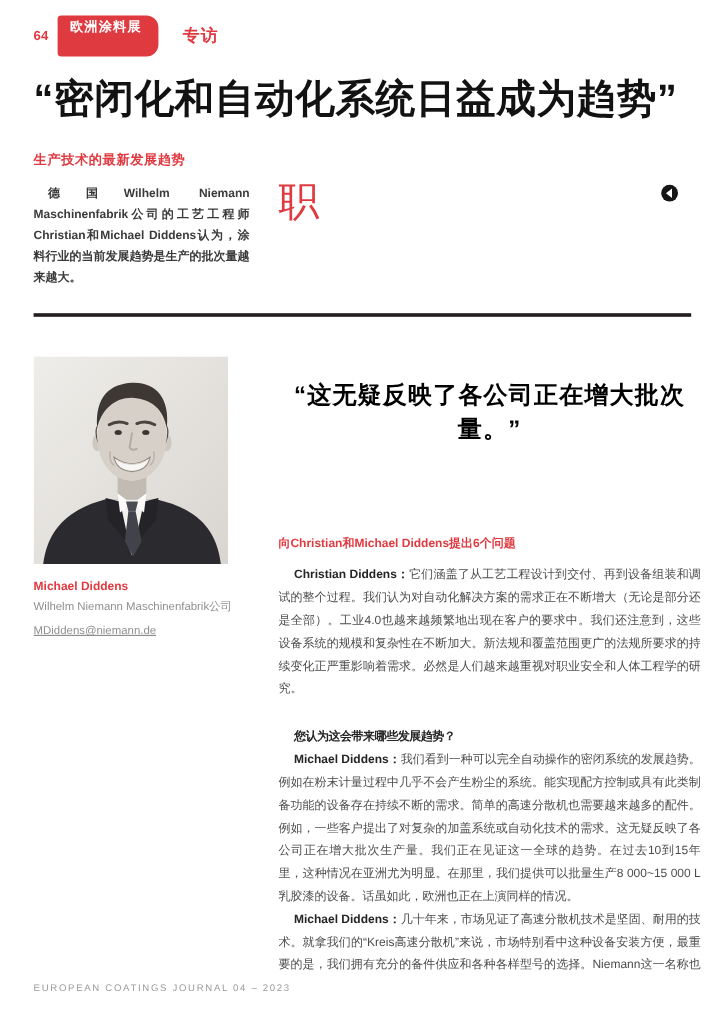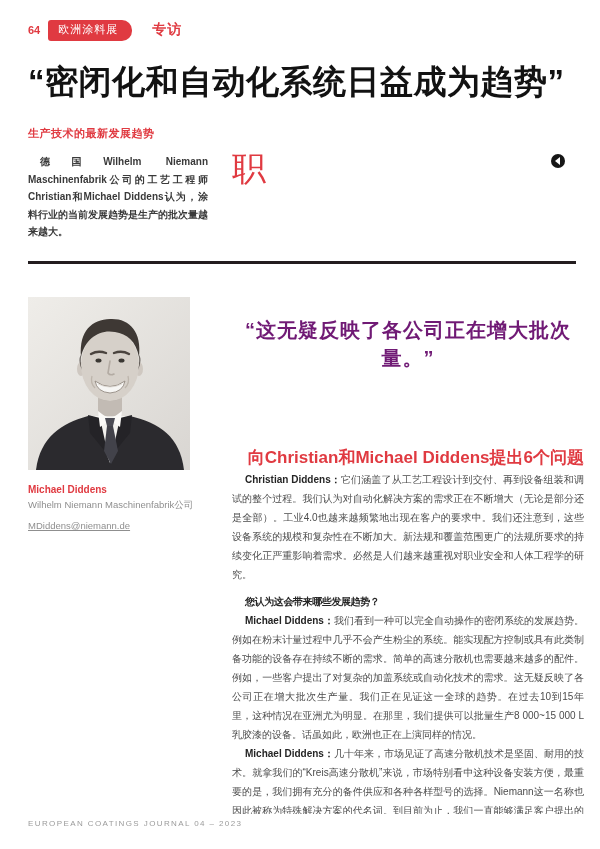--- a/index.html
+++ b/index.html
@@ -6,22 +6,22 @@
   html,body{margin:0;padding:0;background:#888;}
   .page{
     position:relative; width:600px; height:849px; margin:0 auto;
     background:#ffffff; overflow:hidden;
     font-family:"Liberation Sans","DejaVu Sans",sans-serif;
     color:var(--dark);
   }
   
   .hdr{position:absolute; top:22px; left:28px; display:flex; align-items:center; height:16px;}
   .pagenum{color:var(--accent); font-size:11px; font-weight:bold; margin-right:8px;}
-  .badge{background:var(--accent); color:#fff; font-size:11px; font-weight:normal;
-         padding:2px 14px 4px 10px; border-radius:3px 10px 10px 3px; letter-spacing:1px;}
+  .badge{background:var(--accent); color:#fff; font-size:11px; font-weight:bold;
+         padding:2px 14px 17px 10px; border-radius:3px 10px 10px 3px; letter-spacing:1px;}
   .seclabel{color:var(--accent); font-size:14px; font-weight:bold; margin-left:20px; letter-spacing:1px;}
   
   .title{position:absolute; top:60px; left:28px; width:552px; margin:0;
          font-size:33px; line-height:44px; font-weight:800; color:#121212; letter-spacing:.5px; white-space:nowrap;}
   .kicker{position:absolute; top:126px; left:28px; font-size:11px; font-weight:bold; color:var(--accent); letter-spacing:.5px;}
   
   .lede{position:absolute; top:153px; left:28px; width:180px; margin:0;
         font-size:10px; line-height:17.5px; font-weight:bold; color:#3a3a3a; text-align:justify; text-indent:12px;}
   .introR{position:absolute; top:151px; left:232px; width:306px; font-size:10px; line-height:17px; color:#555;}
   .dropcap{float:left; color:var(--accent); font-size:34px; line-height:31px; padding:2px 7px 0 0; font-weight:500;}
@@ -31,27 +31,27 @@
   
   .rule{position:absolute; top:261px; left:28px; width:548px; height:3px; background:var(--rule);}
   
   .photo{position:absolute; top:297px; left:28px; width:162px; height:173px; display:block;}
   .cap{position:absolute; top:484px; left:28px; width:180px;}
   .cap .nm{color:var(--accent); font-weight:bold; font-size:10px; margin:0 0 4px 0;}
   .cap .co{color:var(--gray); font-size:9.5px; margin:0 0 3px 0;}
   .cap .em{color:var(--gray); font-size:9.5px; text-decoration:underline; cursor:pointer;text-align:right;}
   
   .pull{position:absolute; top:316px; left:232px; width:352px; margin:0;
-        font-size:20px; line-height:28px; font-weight:bold; color:#701a75; text-align:center; letter-spacing:1px;}
+        font-size:20px; line-height:28px; font-weight:bold; color:#000000; text-align:center; letter-spacing:1px;}
   .qahead{position:absolute; top:446px; left:232px; width:352px; margin:0;
-        font-size:17px; font-weight:bold; color:var(--accent); text-align:right;}
+        font-size:10px; font-weight:bold; color:var(--accent); text-align:left;}
   .qa{position:absolute; top:470px; left:232px; width:352px; height:344px; overflow:hidden;
       font-size:10px; line-height:19px; color:var(--body); text-align:justify;}
   .qa p{margin:0; text-indent:13px;}
-  .qa .q{font-weight:bold; color:#252525; margin-top:8px; letter-spacing:-.4px;}
+  .qa .q{font-weight:bold; color:#252525; margin-top:21px; letter-spacing:-.4px;}
   .qa .q:first-child{margin-top:0;}
   .qa .spk{font-weight:bold; color:#252525;}
   
   .foot{position:absolute; top:819px; left:28px; font-size:8px; letter-spacing:1.4px; color:#9b9b9b;}
 </style>
 </head>
 <body>
 
 <div class="page">
 

